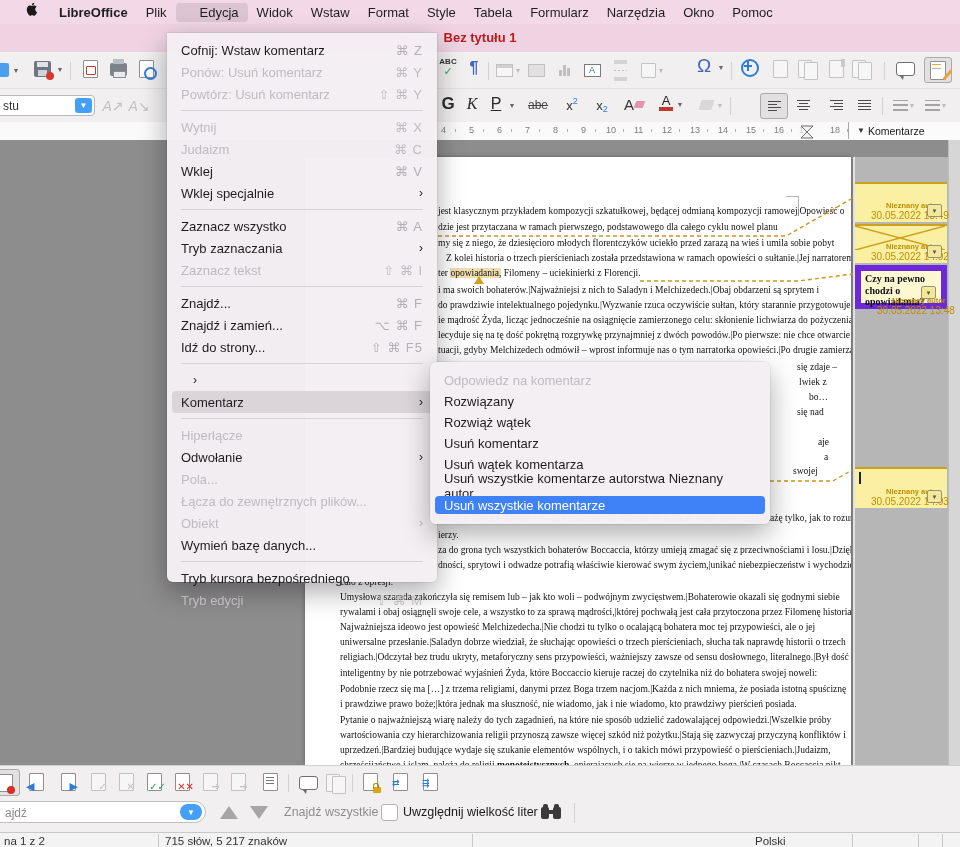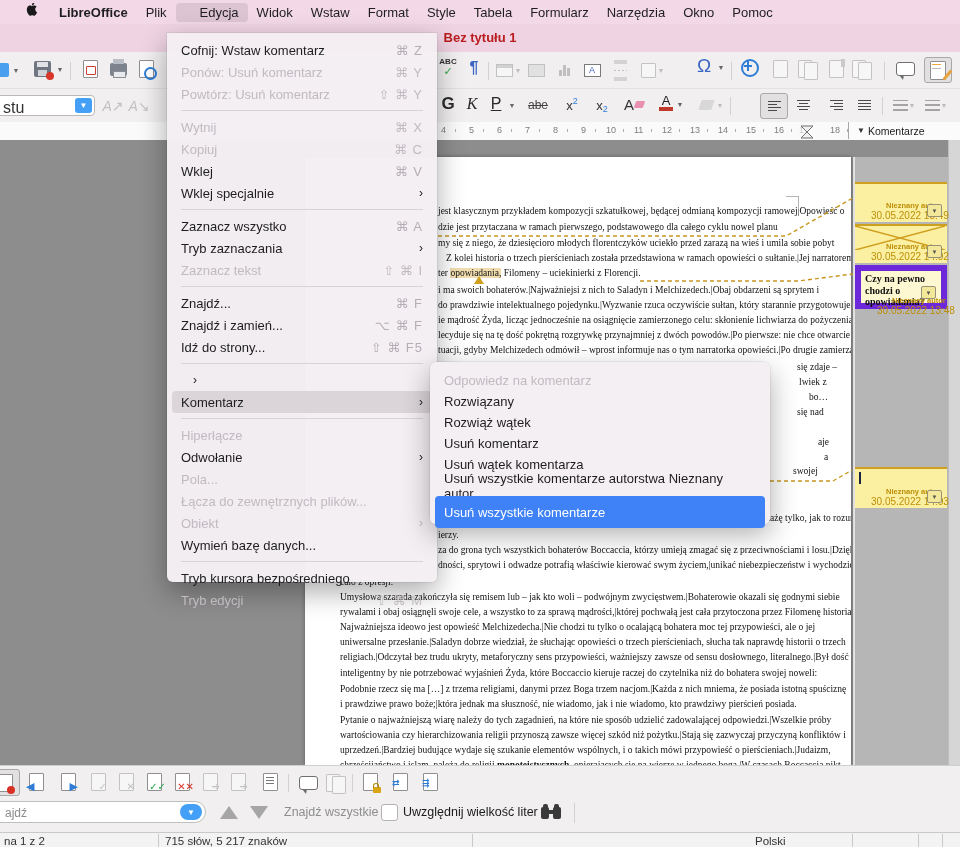--- a/index.html
+++ b/index.html
@@ -199,21 +199,21 @@
         <span class="doc-ic" style="width:14px;height:17px;">
           <i style="position:absolute;left:1px;top:2px;width:9px;height:1.5px;background:#f0a43c;"></i>
           <i style="position:absolute;left:1px;top:6px;width:9px;height:1.5px;background:#b9b9b9;"></i>
           <i style="position:absolute;right:-4px;bottom:-2px;width:3px;height:12px;background:#e8a33d;transform:rotate(40deg);border-radius:1px;"></i>
         </span>
       </div>
   </div>
 
   <div id="tb2" class="toolbar abs">
     <div style="position:absolute;left:-60px;top:6px;width:155px;height:21px;background:#fff;border:1px solid #b9b9b9;border-radius:4px;box-sizing:border-box;">
-      <span style="position:absolute;left:62px;top:3px;font-size:16px;color:#333;">stu</span>
+      <span style="position:absolute;left:62px;top:3px;font-size:12px;color:#333;">stu</span>
       <span style="position:absolute;right:2px;top:2px;width:17px;height:15px;background:#44a0f7;border-radius:3px;color:#fff;font-size:8px;display:flex;align-items:center;justify-content:center;">▼</span>
     </div>
     <div class="ic grayic" style="left:103px;top:7px;font-size:14px;color:#888;font-style:italic;">A↗</div>
     <div class="ic grayic" style="left:129px;top:7px;font-size:14px;color:#888;font-style:italic;">A↘</div>
 
     <div class="ic" style="left:438px;top:5px;font-size:17px;font-weight:bold;color:#2b2b2b;">G</div>
     <div class="ic" style="left:462px;top:5px;font-size:16px;font-style:italic;font-family:'Liberation Serif',serif;color:#2b2b2b;">K</div>
     <div class="ic" style="left:486px;top:5px;font-size:16px;color:#2b2b2b;text-decoration:underline;">P</div>
     <div class="dd" style="left:508px;top:6px;">▼</div>
     <div class="ic" style="left:528px;top:6px;font-size:12px;color:#444;text-decoration:line-through;">abe</div>
@@ -419,21 +419,21 @@
     <div class="mi dis" style="top:50px;">
         <span class="grow">Powtórz: Usuń komentarz</span>
         <span class="sc">⇧ ⌘ Y</span>
       </div>
     <div class="msep" style="top:77px;"></div>
     <div class="mi dis" style="top:83px;">
         <span class="grow">Wytnij</span>
         <span class="sc">⌘ X</span>
       </div>
     <div class="mi dis" style="top:105px;">
-        <span class="grow">Kopiuj</span>
+        <span class="grow">Judaizm</span>
         <span class="sc">⌘ C</span>
       </div>
     <div class="mi" style="top:127px;">
         <span class="grow">Wklej</span>
         <span class="sc">⌘ V</span>
       </div>
     <div class="mi" style="top:149px;">
         <span class="grow">Wklej specjalnie</span>
         <span class="arrow">›</span>
       </div>
@@ -514,21 +514,21 @@
       </div>
     <div class="mi" style="top:71px;height:21px;">
         <span class="grow">Usuń komentarz</span>
       </div>
     <div class="mi" style="top:92px;height:21px;">
         <span class="grow">Usuń wątek komentarza</span>
       </div>
     <div class="mi" style="top:113px;height:21px;">
         <span class="grow">Usuń wszystkie komentarze autorstwa Nieznany autor</span>
       </div>
-    <div class="mi sel" style="top:134px;height:32px;">
+    <div class="mi sel" style="top:134px;height:18px;">
         <span class="grow">Usuń wszystkie komentarze</span>
       </div>
   </div>
 
   <div id="track-bar" class="abs">
     <div class="ic boxed" style="left:-10px;top:3px;width:28px;height:25px;">
         <span class="doc-ic">
           <i style="position:absolute;right:-3px;bottom:-3px;width:8px;height:8px;background:#d93025;border-radius:50%;"></i>
         </span>
       </div>

